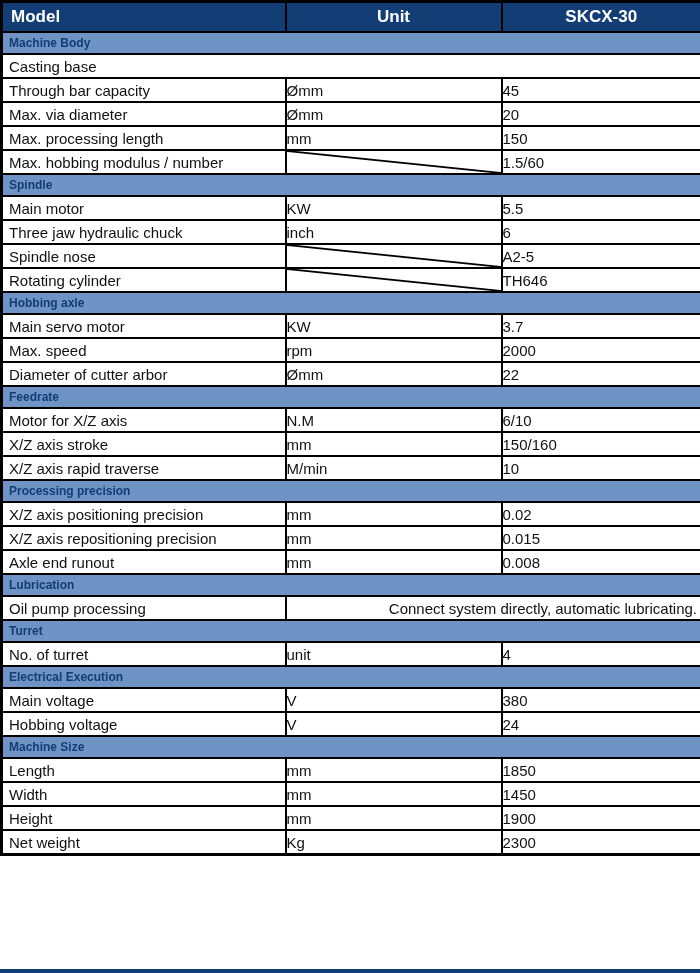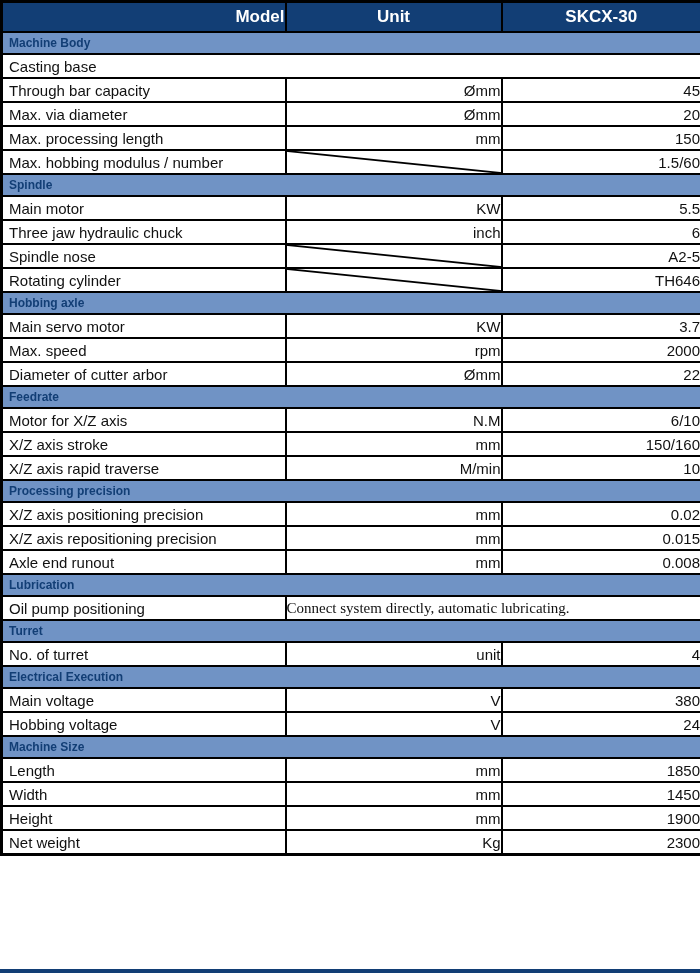--- a/index.html
+++ b/index.html
@@ -31,21 +31,21 @@
   tr.hdr th {
     height: 28px;
     background: #123E75;
     color: #ffffff;
     font-weight: 700;
     font-size: 17px;
     text-align: center;
     vertical-align: middle;
   }
   tr.hdr th.model {
-    text-align: right;
+    text-align: left;
     padding-left: 8px;
     margin-top: 40px;
   }
   
   tr.section td {
     height: 20px;
     background: #7093C5;
     color: #123E75;
     font-weight: 700;
     font-size: 12px;
@@ -61,26 +61,25 @@
     font-size: 15px;
     vertical-align: middle;
   }
   tr.data td.label {
     text-align: left;
     padding-left: 6px;
     margin-top: 48px;
   }
   tr.data td.unit,
   tr.data td.value {
+    text-align: left;
+  }
+  tr.data td.merged {
     text-align: right;
-  }
-  tr.data td.merged {
-    text-align: left;
     padding-right: 3px;
-    font-family: Liberation Serif, serif;
   }
   
   tr.data td.diag {
     background:
       linear-gradient(to top right,
         transparent calc(50% - 1.4px),
         #000 calc(50% - 0.4px),
         #000 calc(50% + 0.4px),
         transparent calc(50% + 1.4px)) #ffffff;
   }
@@ -211,21 +210,21 @@
         </tr>
         <tr class="data">
           <td class="label">Axle end runout</td>
           <td class="unit">mm</td>
           <td class="value">0.008</td>
         </tr>
         <tr class="section">
           <td colspan="3">Lubrication</td>
         </tr>
         <tr class="data">
-          <td class="label">Oil pump positioning</td>
+          <td class="label">Oil pump processing</td>
           <td colspan="2" class="merged">Connect system directly, automatic lubricating.</td>
         </tr>
         <tr class="section">
           <td colspan="3">Turret</td>
         </tr>
         <tr class="data">
           <td class="label">No. of turret</td>
           <td class="unit">unit</td>
           <td class="value">4</td>
         </tr>

